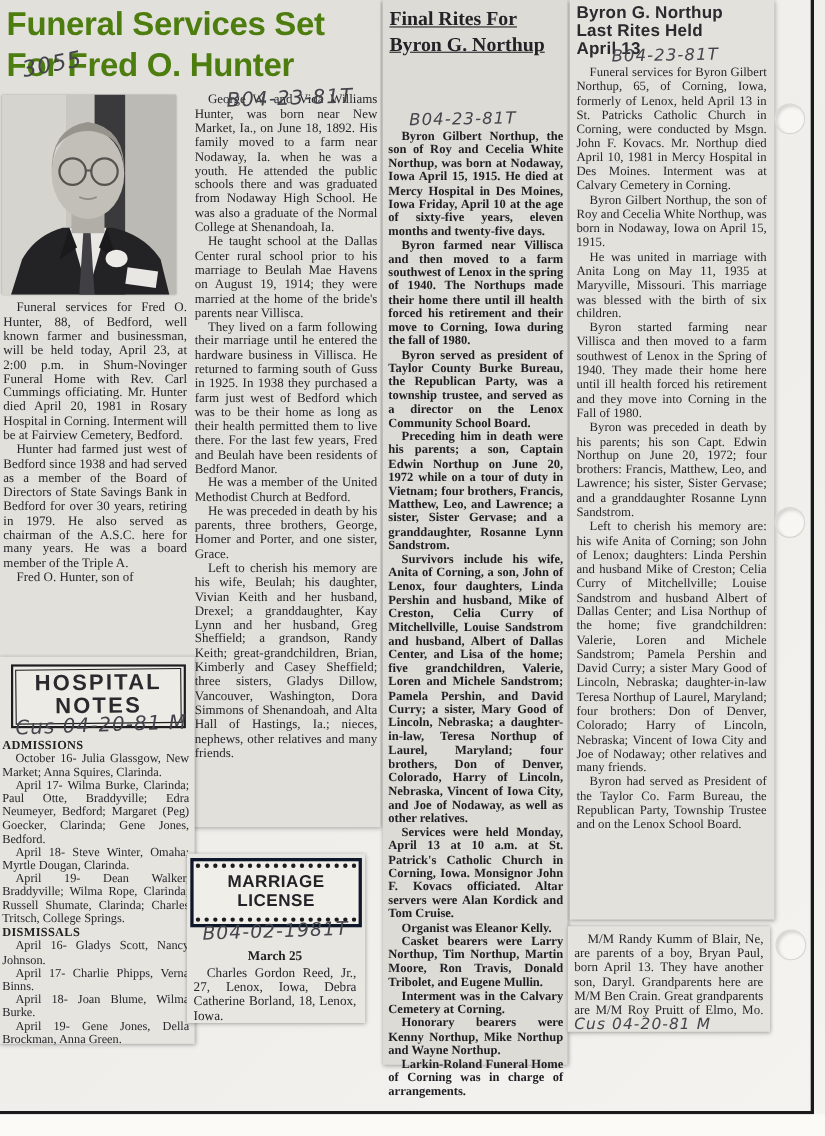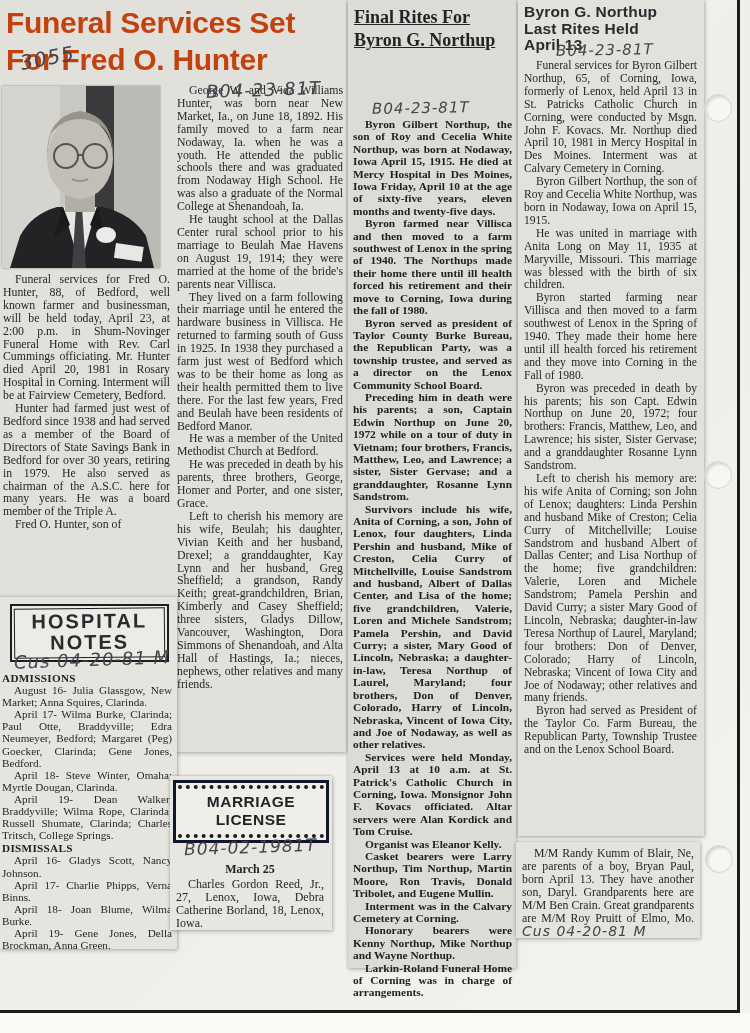--- a/index.html
+++ b/index.html
@@ -13,21 +13,21 @@
   .np-body p { margin:0; text-indent:12px; text-align:justify; color:#26262b; }
   .np-label { font-weight:bold; color:#222; letter-spacing:.3px; margin-top:1px; }
 
   
   .hw { position:absolute; font-family:"DejaVu Sans", sans-serif; font-style:italic;
         color:#44444c; white-space:nowrap; letter-spacing:1px; z-index:5; }
 
   
   #hunter-clip { left:0; top:0; width:346px; height:752px; background:#e2e0db; }
   #hunter-headline { margin:0; padding:4px 0 0 6px; font-family:"Liberation Sans", sans-serif;
-        font-weight:bold; font-size:30px; line-height:37px; color:#c2410c; letter-spacing:-.3px; }
+        font-weight:bold; font-size:30px; line-height:37px; color:#4d7c0f; letter-spacing:-.3px; }
   #hunter-headline span { display:block; }
   #hw-code { left:20px; top:46px; font-size:20px; transform:rotate(-11deg); }
   #hw-hunter { left:206px; top:79px; font-size:18px; transform:rotate(-2deg); }
   #hunter-photo { position:absolute; left:2px; top:86px; width:158px; height:182px; margin:0;
         box-shadow:0 0 2px rgba(0,0,0,.4); }
   #hunter-col1 { position:absolute; left:3px; top:273px; width:167px; font-size:11.8px; line-height:12.9px; }
   #hunter-col2 { position:absolute; left:177px; top:84px; width:166px; font-size:11.8px; line-height:12.9px; }
 
   
   #final-clip { left:348px; top:0; width:168px; height:968px; background:#dddbd5; }
@@ -186,21 +186,21 @@
     <div class="hn-box">
       <div class="hn-inner">
         <span>HOSPITAL</span>
         <span>NOTES</span>
       </div>
     </div>
     <div class="hw" id="hw-hospital">Cus 04-20-81 M</div>
     <div class="np-body" id="hospital-body">
       <div class="np-label">ADMISSIONS</div>
       <div>
-          <p>August 16- Julia Glassgow, New Market; Anna Squires, Clarinda.</p>
+          <p>October 16- Julia Glassgow, New Market; Anna Squires, Clarinda.</p>
           <p>April 17- Wilma Burke, Clarinda; Paul Otte, Braddyville; Edra Neumeyer, Bedford; Margaret (Peg) Goecker, Clarinda; Gene Jones, Bedford.</p>
           <p>April 18- Steve Winter, Omaha; Myrtle Dougan, Clarinda.</p>
           <p>April 19- Dean Walker, Braddyville; Wilma Rope, Clarinda; Russell Shumate, Clarinda; Charles Tritsch, College Springs.</p>
         </div>
       <div class="np-label">DISMISSALS</div>
       <div>
           <p>April 16- Gladys Scott, Nancy Johnson.</p>
           <p>April 17- Charlie Phipps, Verna Binns.</p>
           <p>April 18- Joan Blume, Wilma Burke.</p>
           <p>April 19- Gene Jones, Della Brockman, Anna Green.</p>

